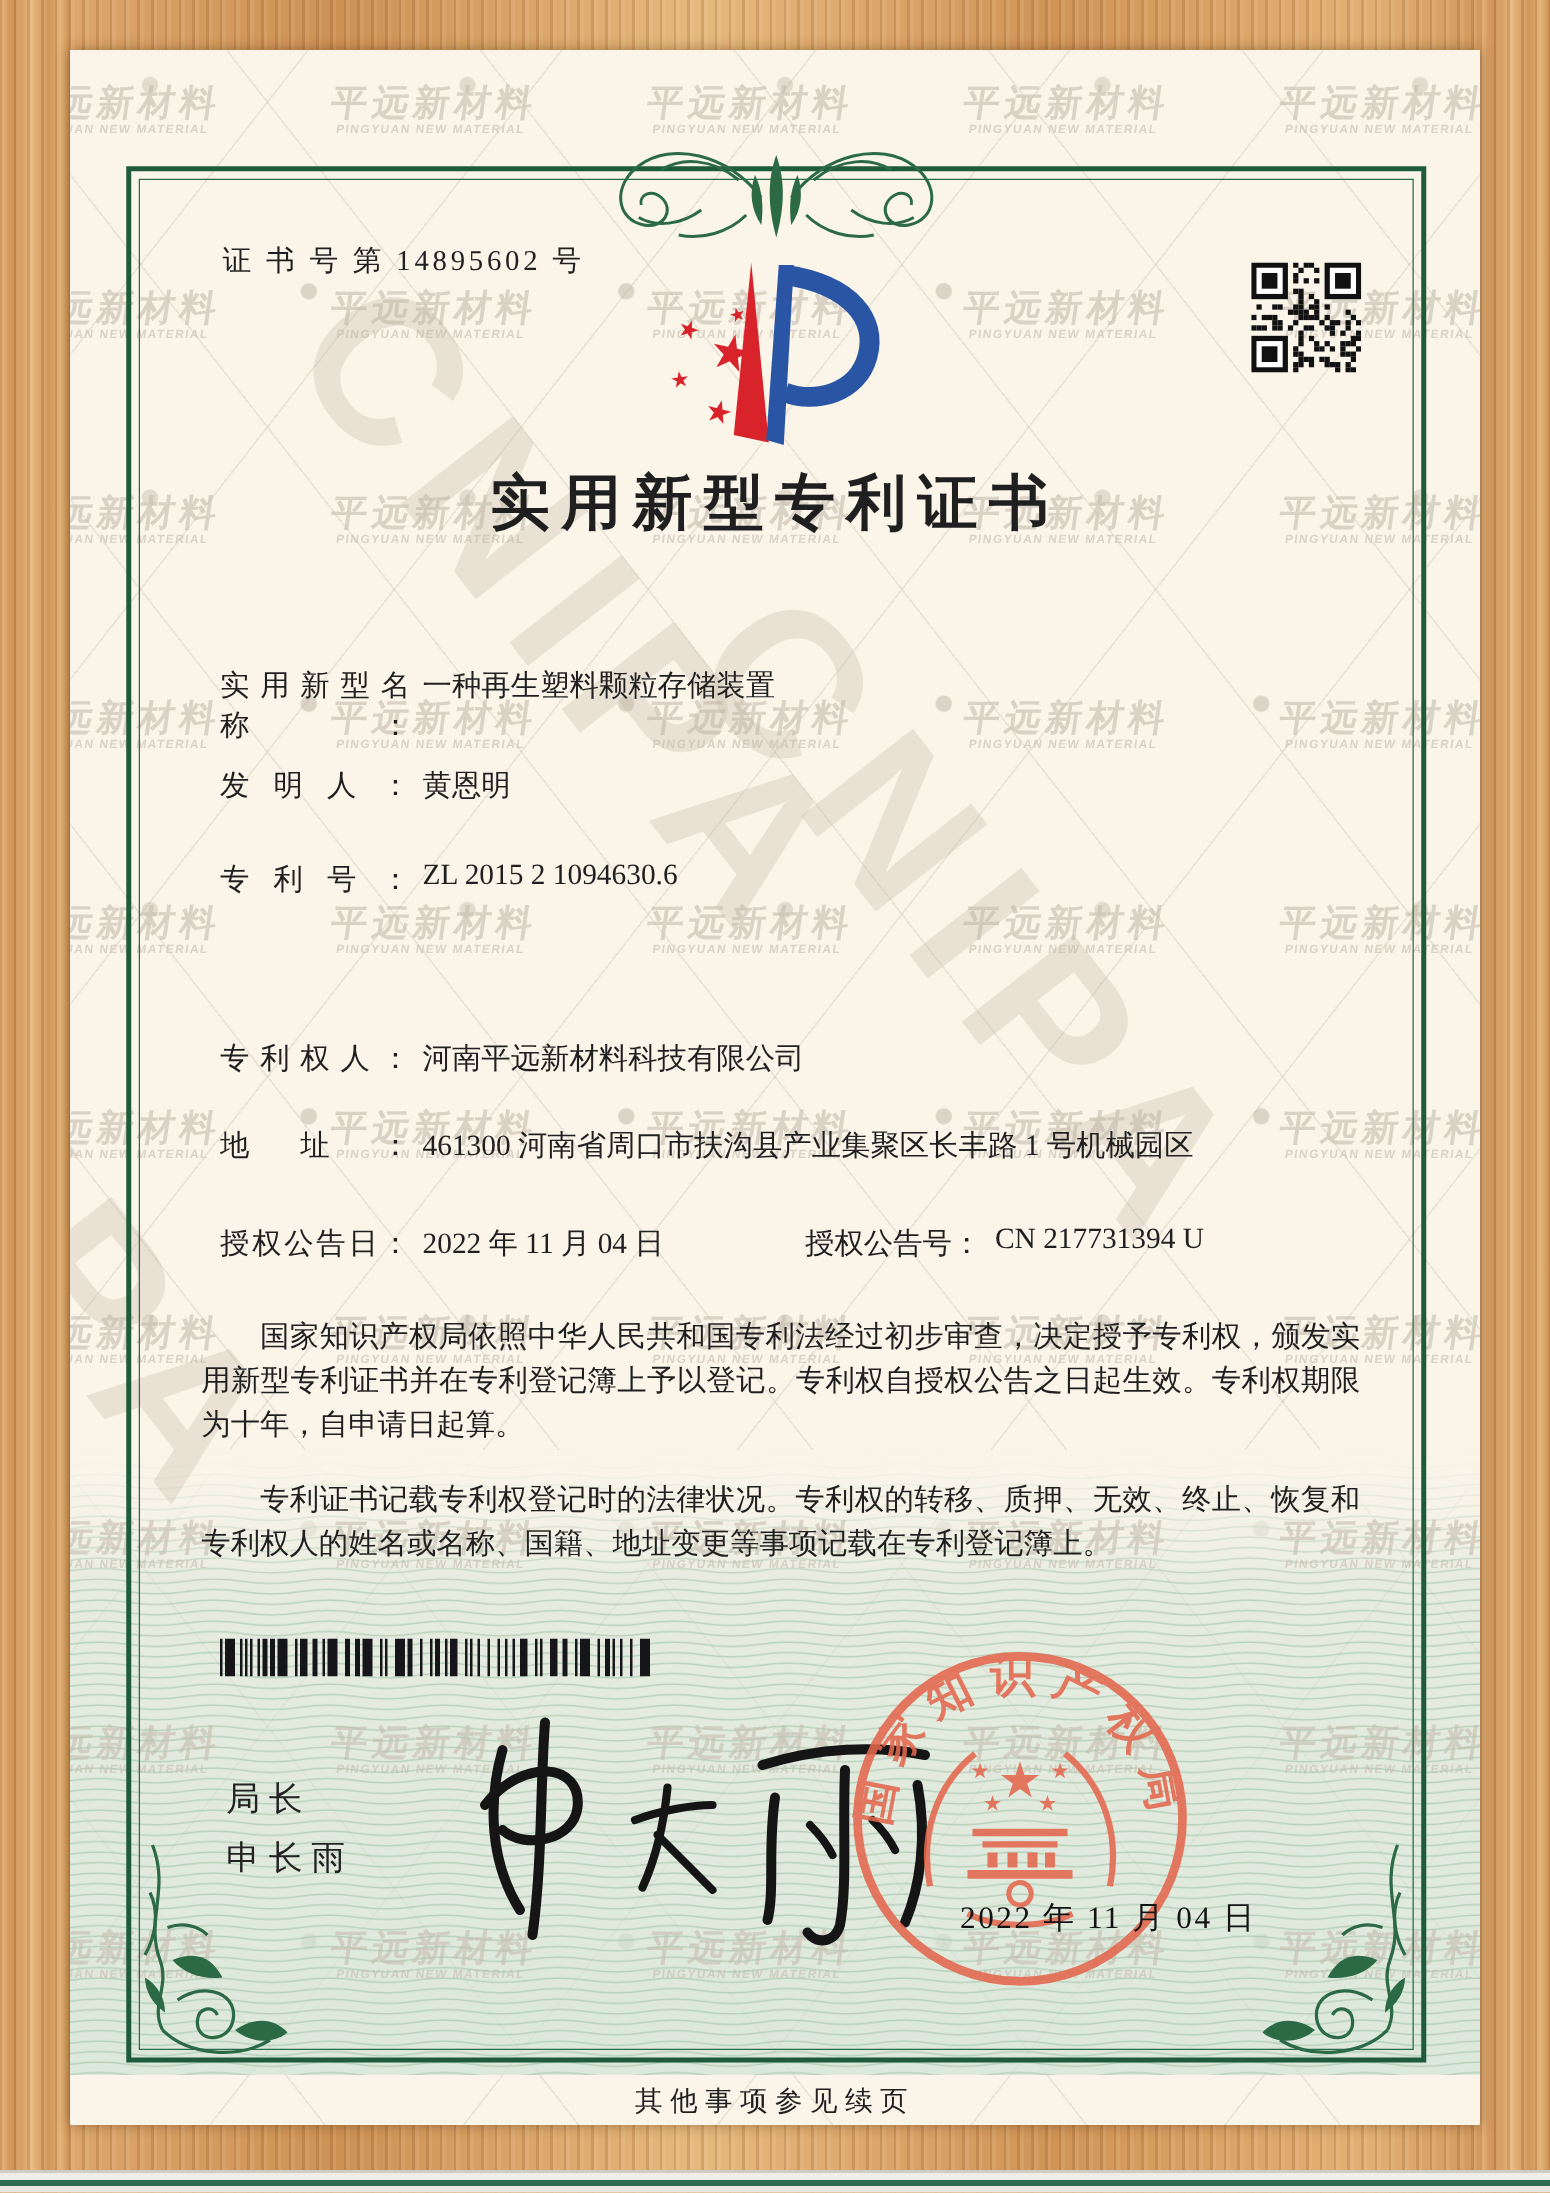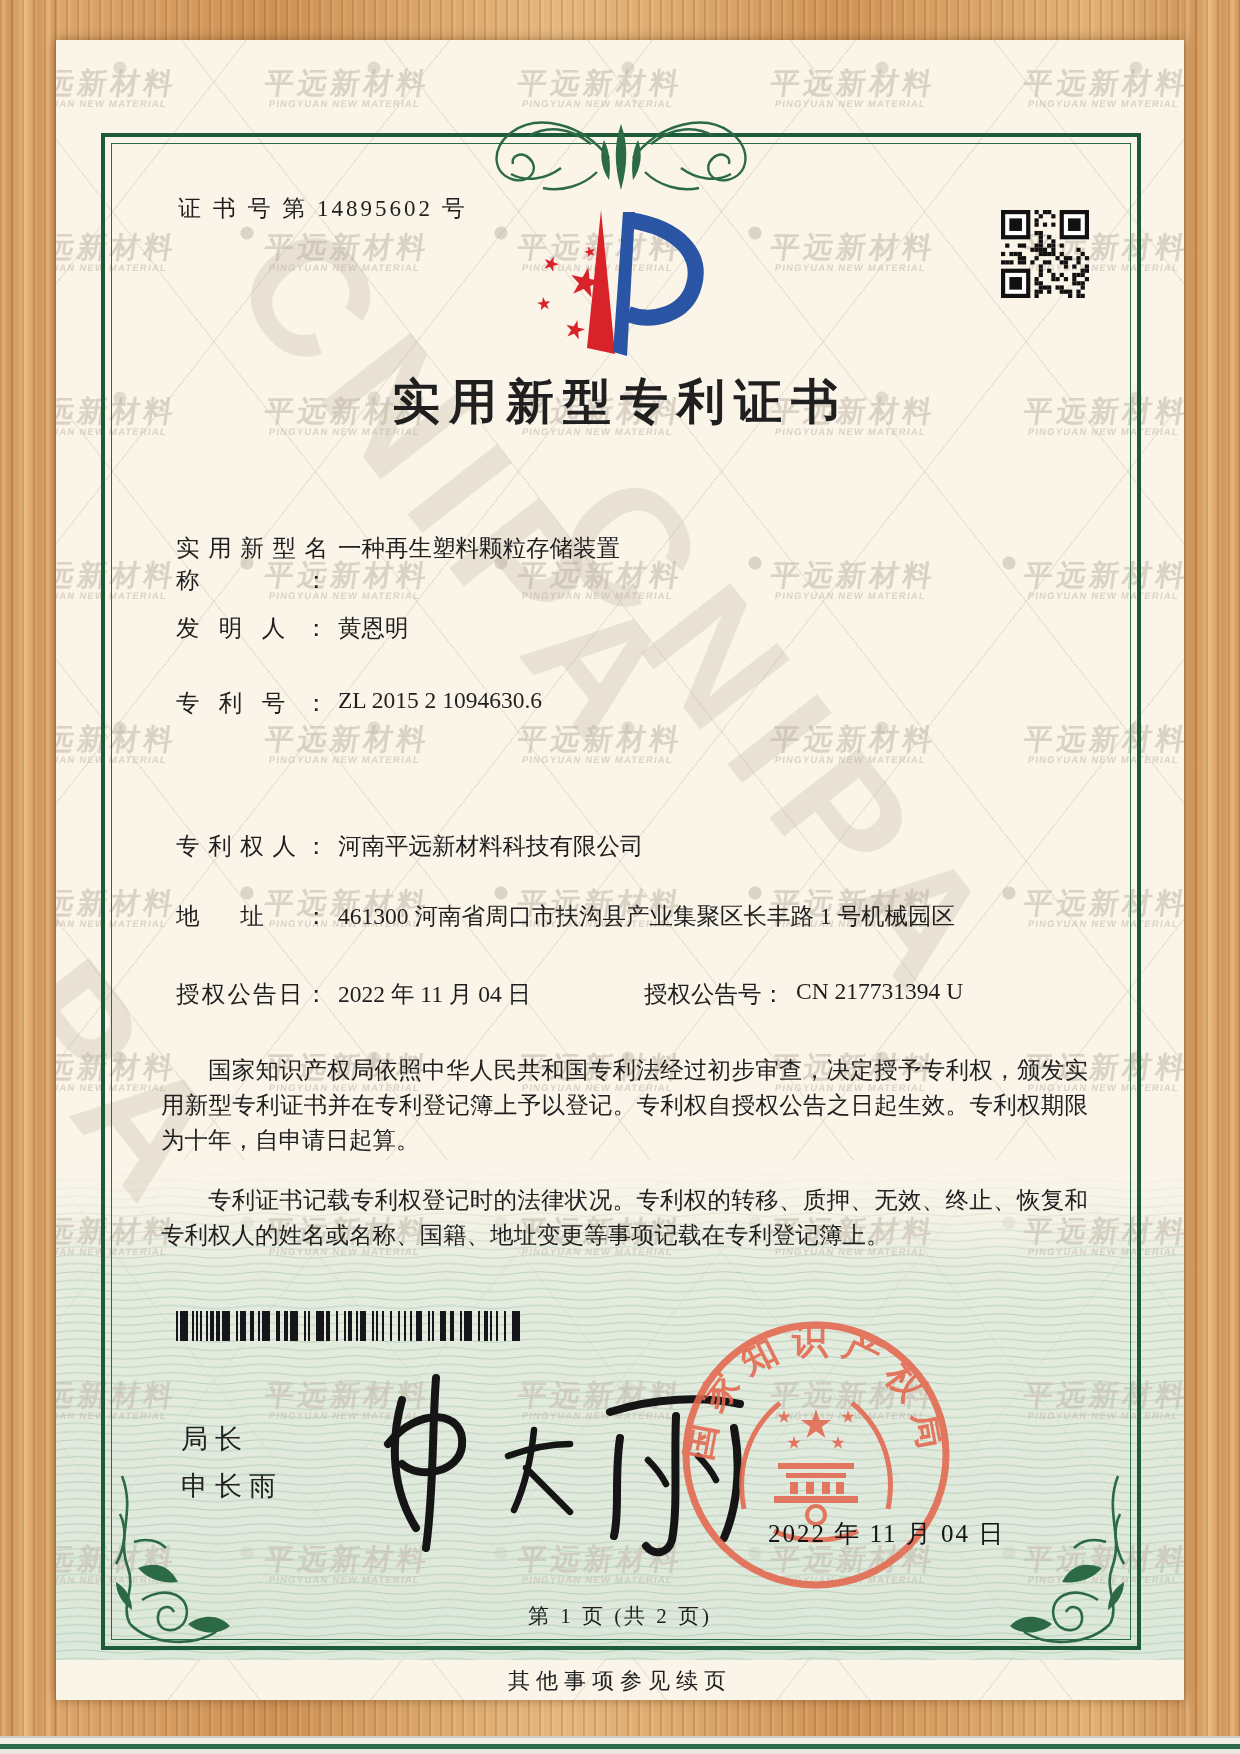--- a/index.html
+++ b/index.html
@@ -646,17 +646,16 @@
         <rect x="112" y="165" width="8" height="12" stroke="none"></rect>
         <rect x="128" y="165" width="8" height="12" stroke="none"></rect>
         <rect x="144" y="165" width="8" height="12" stroke="none"></rect>
         <rect x="158" y="165" width="8" height="12" stroke="none"></rect>
         <rect x="96" y="179" width="84" height="7" stroke="none"></rect>
         <circle cx="138" cy="198" r="9" fill="none" stroke-width="4"></circle>
       </g>
     </svg>
     <div class="seal-date">2022 年 11 月 04 日</div>
 
-    <div class="page-footer">第 1 页 (共 2 页)</div>
     <div class="cont-note">其他事项参见续页</div>
 
   </div>
 </div>
 
 </body></html>

